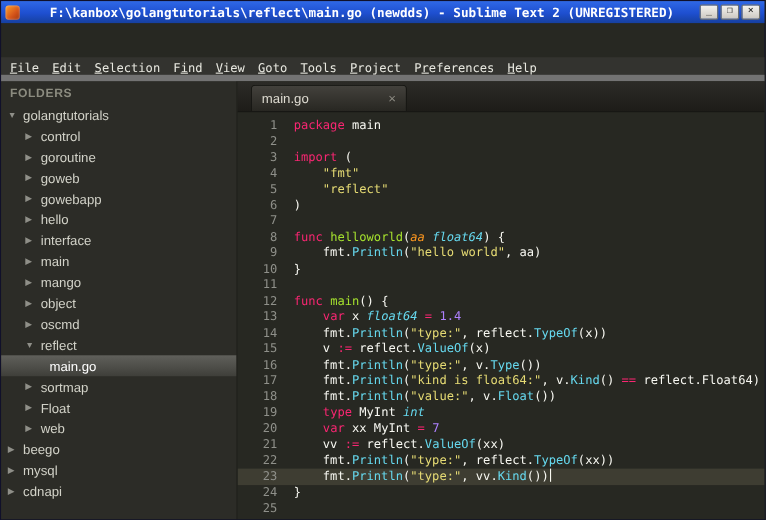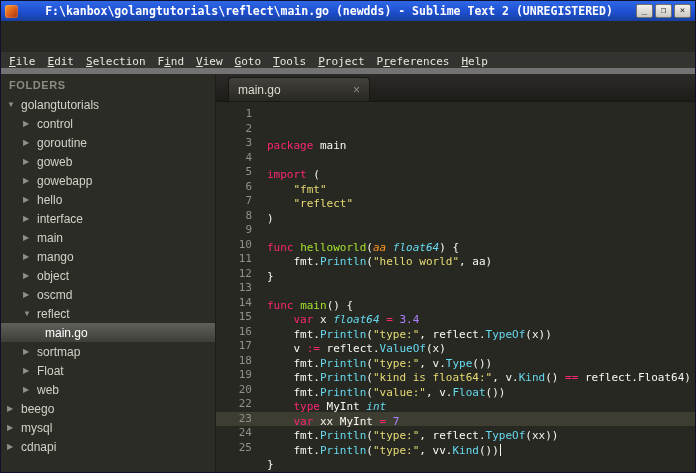--- a/index.html
+++ b/index.html
@@ -41,21 +41,21 @@
             display:flex; align-items:flex-end; padding-left:12px; }
   .tab { height:24px; width:142px; background:linear-gradient(#43413c,#282722); border:1px solid #171713; border-bottom:none;
          border-radius:4px 4px 0 0; display:flex; align-items:center; padding:0 9px; color:#dedbd1; font-size:12px; }
   .tab-close { margin-left:auto; color:#8e8c84; font-size:12px; line-height:12px; }
 
   
   .editor { flex:1; padding-top:5px; font-family:"DejaVu Sans Mono",monospace; font-size:11px; overflow:hidden; }
   .code-line { height:14.5px; line-height:14.5px; display:flex; white-space:pre; }
   .code-line.active { background:var(--activeline); }
   .gutter { width:36px; flex:0 0 auto; text-align:right; color:var(--lineno); padding-right:0; }
-  .code-text { padding-left:15px;margin-top:32px; }
+  .code-text { padding-left:15px; }
   .tk-k { color:var(--kw); }
   .tk-o { color:var(--kw); }
   .tk-s { color:var(--str); }
   .tk-f { color:var(--fn); }
   .tk-c { color:var(--call); }
   .tk-t { color:var(--typ); font-style:italic; }
   .tk-p { color:var(--param); font-style:italic; }
   .tk-n { color:var(--num); }
   .tk-w { color:var(--plain); }
   .cursor { display:inline-block; width:1px; height:12px; background:#f8f8f0; margin-left:1px; vertical-align:-2px; }
@@ -182,28 +182,29 @@
           <div class="code-line"><span class="gutter">3</span><span class="code-text"><span class="tk-k">import</span><span class="tk-w"> (</span></span></div>
           <div class="code-line"><span class="gutter">4</span><span class="code-text"><span class="tk-w">    </span><span class="tk-s">"fmt"</span></span></div>
           <div class="code-line"><span class="gutter">5</span><span class="code-text"><span class="tk-w">    </span><span class="tk-s">"reflect"</span></span></div>
           <div class="code-line"><span class="gutter">6</span><span class="code-text"><span class="tk-w">)</span></span></div>
           <div class="code-line"><span class="gutter">7</span><span class="code-text"></span></div>
           <div class="code-line"><span class="gutter">8</span><span class="code-text"><span class="tk-k">func</span><span class="tk-w"> </span><span class="tk-f">helloworld</span><span class="tk-w">(</span><span class="tk-p">aa</span><span class="tk-w"> </span><span class="tk-t">float64</span><span class="tk-w">) {</span></span></div>
           <div class="code-line"><span class="gutter">9</span><span class="code-text"><span class="tk-w">    fmt.</span><span class="tk-c">Println</span><span class="tk-w">(</span><span class="tk-s">"hello world"</span><span class="tk-w">, aa)</span></span></div>
           <div class="code-line"><span class="gutter">10</span><span class="code-text"><span class="tk-w">}</span></span></div>
           <div class="code-line"><span class="gutter">11</span><span class="code-text"></span></div>
           <div class="code-line"><span class="gutter">12</span><span class="code-text"><span class="tk-k">func</span><span class="tk-w"> </span><span class="tk-f">main</span><span class="tk-w">() {</span></span></div>
-          <div class="code-line"><span class="gutter">13</span><span class="code-text"><span class="tk-w">    </span><span class="tk-k">var</span><span class="tk-w"> x </span><span class="tk-t">float64</span><span class="tk-w"> </span><span class="tk-o">=</span><span class="tk-w"> </span><span class="tk-n">3.4</span></span></div>
+          <div class="code-line"><span class="gutter">13</span><span class="code-text"><span class="tk-w">    </span><span class="tk-k">var</span><span class="tk-w"> x </span><span class="tk-t">float64</span><span class="tk-w"> </span><span class="tk-o">=</span><span class="tk-w"> </span><span class="tk-n">1.4</span></span></div>
           <div class="code-line"><span class="gutter">14</span><span class="code-text"><span class="tk-w">    fmt.</span><span class="tk-c">Println</span><span class="tk-w">(</span><span class="tk-s">"type:"</span><span class="tk-w">, reflect.</span><span class="tk-c">TypeOf</span><span class="tk-w">(x))</span></span></div>
           <div class="code-line"><span class="gutter">15</span><span class="code-text"><span class="tk-w">    v </span><span class="tk-o">:=</span><span class="tk-w"> reflect.</span><span class="tk-c">ValueOf</span><span class="tk-w">(x)</span></span></div>
           <div class="code-line"><span class="gutter">16</span><span class="code-text"><span class="tk-w">    fmt.</span><span class="tk-c">Println</span><span class="tk-w">(</span><span class="tk-s">"type:"</span><span class="tk-w">, v.</span><span class="tk-c">Type</span><span class="tk-w">())</span></span></div>
           <div class="code-line"><span class="gutter">17</span><span class="code-text"><span class="tk-w">    fmt.</span><span class="tk-c">Println</span><span class="tk-w">(</span><span class="tk-s">"kind is float64:"</span><span class="tk-w">, v.</span><span class="tk-c">Kind</span><span class="tk-w">() </span><span class="tk-o">==</span><span class="tk-w"> reflect.Float64)</span></span></div>
           <div class="code-line"><span class="gutter">18</span><span class="code-text"><span class="tk-w">    fmt.</span><span class="tk-c">Println</span><span class="tk-w">(</span><span class="tk-s">"value:"</span><span class="tk-w">, v.</span><span class="tk-c">Float</span><span class="tk-w">())</span></span></div>
           <div class="code-line"><span class="gutter">19</span><span class="code-text"><span class="tk-w">    </span><span class="tk-k">type</span><span class="tk-w"> MyInt </span><span class="tk-t">int</span></span></div>
           <div class="code-line"><span class="gutter">20</span><span class="code-text"><span class="tk-w">    </span><span class="tk-k">var</span><span class="tk-w"> xx MyInt </span><span class="tk-o">=</span><span class="tk-w"> </span><span class="tk-n">7</span></span></div>
+          <div class="code-line"><span class="gutter">21</span><span class="code-text"><span class="tk-w">    vv </span><span class="tk-o">:=</span><span class="tk-w"> reflect.</span><span class="tk-c">ValueOf</span><span class="tk-w">(xx)</span></span></div>
           <div class="code-line"><span class="gutter">22</span><span class="code-text"><span class="tk-w">    fmt.</span><span class="tk-c">Println</span><span class="tk-w">(</span><span class="tk-s">"type:"</span><span class="tk-w">, reflect.</span><span class="tk-c">TypeOf</span><span class="tk-w">(xx))</span></span></div>
           <div class="code-line active"><span class="gutter">23</span><span class="code-text"><span class="tk-w">    fmt.</span><span class="tk-c">Println</span><span class="tk-w">(</span><span class="tk-s">"type:"</span><span class="tk-w">, vv.</span><span class="tk-c">Kind</span><span class="tk-w">())</span><span class="cursor"></span></span></div>
           <div class="code-line"><span class="gutter">24</span><span class="code-text"><span class="tk-w">}</span></span></div>
           <div class="code-line"><span class="gutter">25</span><span class="code-text"></span></div>
         </div>
     </div>
   </div>
 </div>
 
 </body></html>

